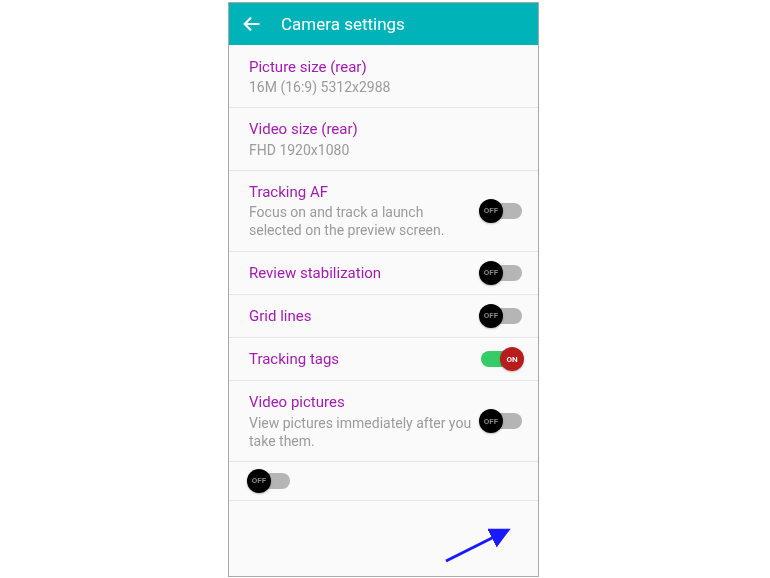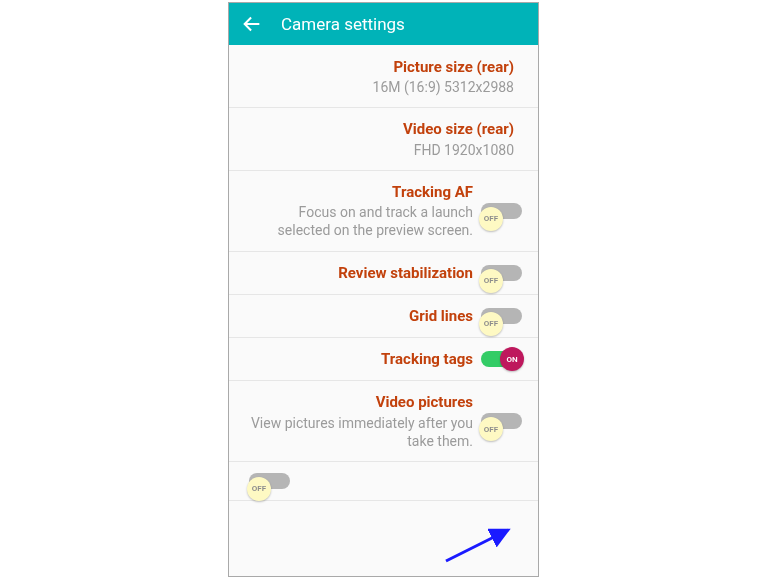--- a/index.html
+++ b/index.html
@@ -17,21 +17,20 @@
   }
   .phone-frame {
     position: absolute;
     left: 228px;
     top: 2px;
     width: 311px;
     height: 575px;
     border: 1px solid #a9a9a9;
     background: #fafafa;
     overflow: hidden;
-    text-align: right;
   }
   .header {
     height: 42px;
     background: #00b3b8;
     display: flex;
     align-items: center;
     padding: 0 12px;
   }
   .back-arrow {
     display: flex;
@@ -66,22 +65,22 @@
   .item:first-child {
     padding-top: 12px;
   }
   .item-text {
     flex: 1;
     min-width: 0;
     padding-right: 8px;
   }
   .item-title {
     font-size: 15px;
-    color: #c2410c;
-    font-weight: 700;
+    color: #a21caf;
+    font-weight: 400;
     line-height: 1.35;
   }
   .item-subtitle {
     font-size: 14px;
     color: #9b9b9b;
     font-weight: 400;
     line-height: 1.3;
     margin-top: 1px;
   }
   .toggle {
@@ -106,27 +105,26 @@
     border-radius: 50%;
     display: flex;
     align-items: center;
     justify-content: center;
     font-size: 8px;
     font-weight: 600;
     box-shadow: 0 1px 2px rgba(0,0,0,0.25);
   }
   .toggle-off .toggle-knob {
     left: -2px;
-    background: #fef9c3;
+    background: #000000;
     color: #8c8c8c;
-    margin-top: 8px;
   }
   .toggle-on .toggle-knob {
     right: -2px;
-    background: #be185d;
+    background: #b91c1c;
     color: #ffffff;
     margin-left: 42px;
   }
   .cutoff-item {
     padding: 11px 16px 0 20px;
     height: 18px;
     overflow: hidden;
   }
   .annotation-arrow {
     position: absolute;

